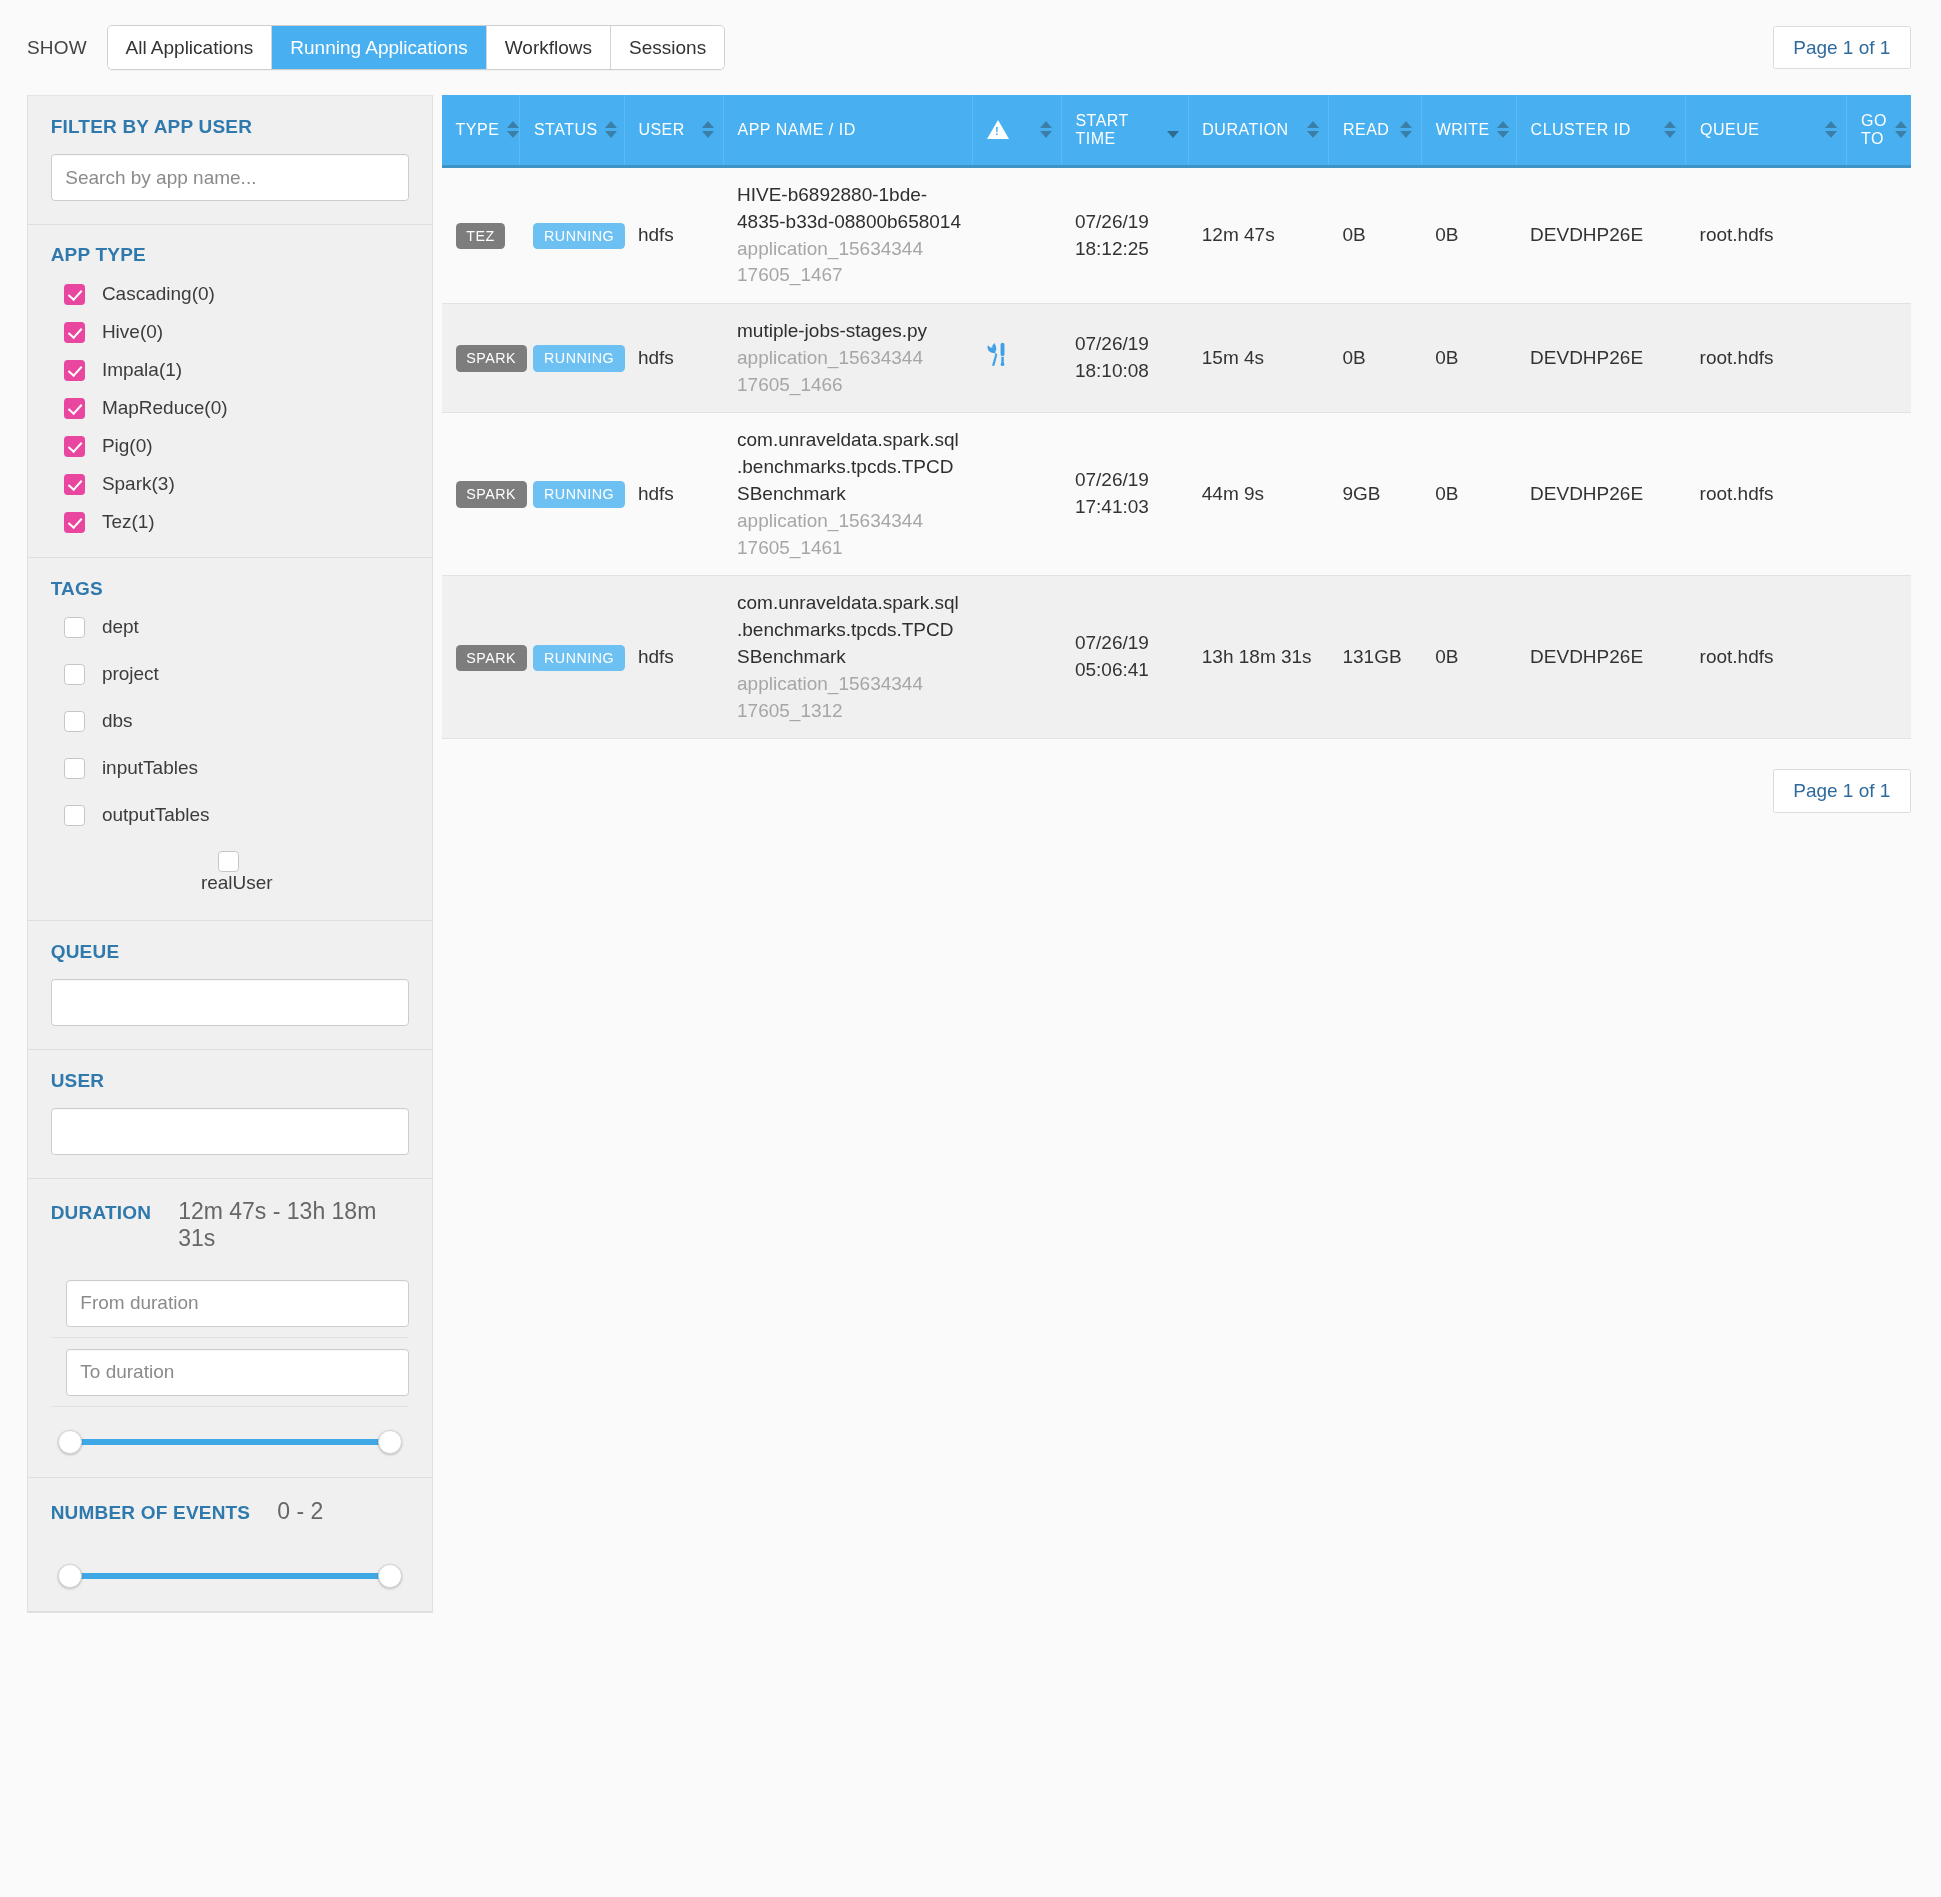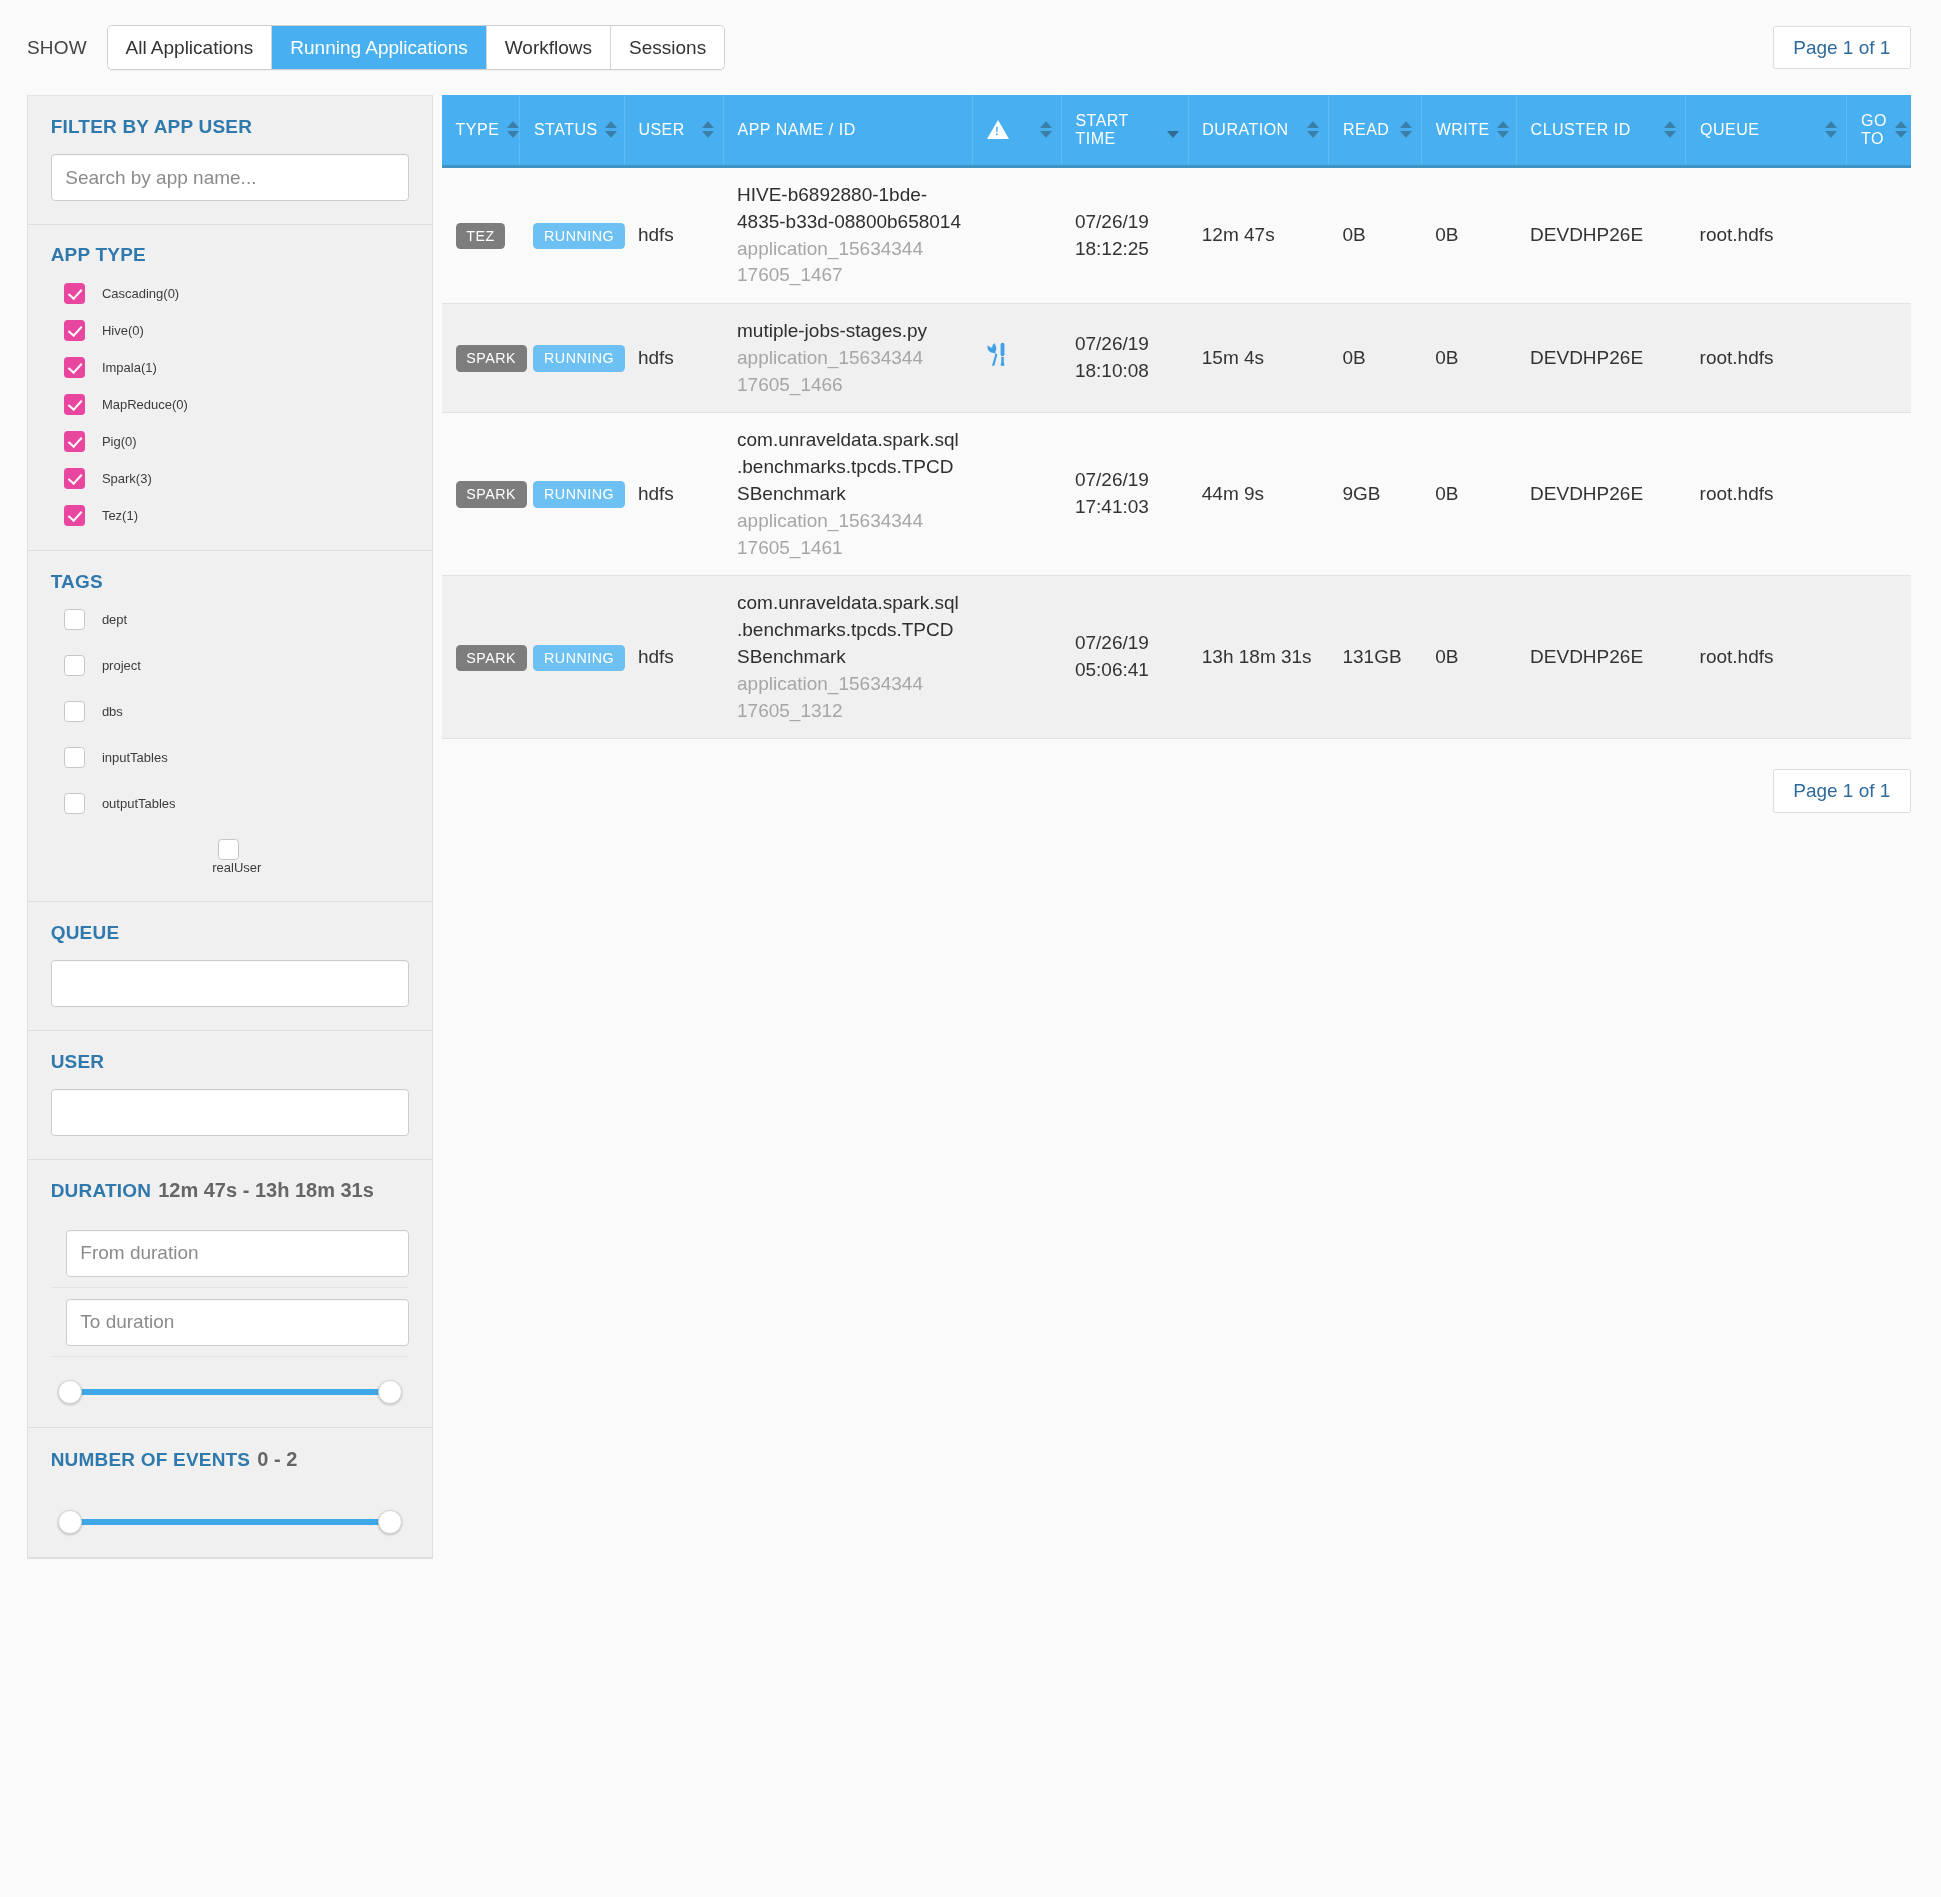--- a/index.html
+++ b/index.html
@@ -96,23 +96,23 @@
     color: #2f79ad;
     font-size: 19px;
     font-weight: bold;
     letter-spacing: 0.2px;
     margin: 0 0 16.6px 0;
     display: flex;
     align-items: baseline;
   }
   .sec-title .range {
     color: #666;
-    font-weight: bold;
-    font-size: 20px;
-    margin-left: 7px;
+    font-weight: normal;
+    font-size: 23px;
+    margin-left: 27px;
     letter-spacing: 0;
   }
 
   .txt-input {
     width: 100%;
     height: 47px;
     border: 0.8px solid #cccccc;
     border-radius: 3.8px;
     background: #fff;
     font-size: 19px;
@@ -142,21 +142,21 @@
   .chk-box.on:after {
     content: "";
     position: absolute;
     left: 6.8px; top: 3px;
     width: 6px; height: 11.3px;
     border: solid #fff;
     border-width: 0 2.3px 2.3px 0;
     transform: rotate(42deg);
   }
   .chk-box.off { background: #fff; border: 0.8px solid #c6c6c6; }
-  .chk-label { font-size: 13px; color: #3c3c3c; }
+  .chk-label { font-size: 19px; color: #3c3c3c; }
 
   .tag-list .chk-row { margin-bottom: 25px; }
   .tag-list .chk-row:last-child { margin-bottom: 3px; flex-direction: column; }
 
   .dur-field { margin: 0 0 0 15px; width: calc(100% - 15px); }
   .dur-row { padding: 10.6px 0; }
   .dur-div { border-top: 0.8px solid #e2e2e2; }
 
   
   .slider-wrap { padding: 27px 9px 13.6px 9px; position: relative; height: 53px; }

